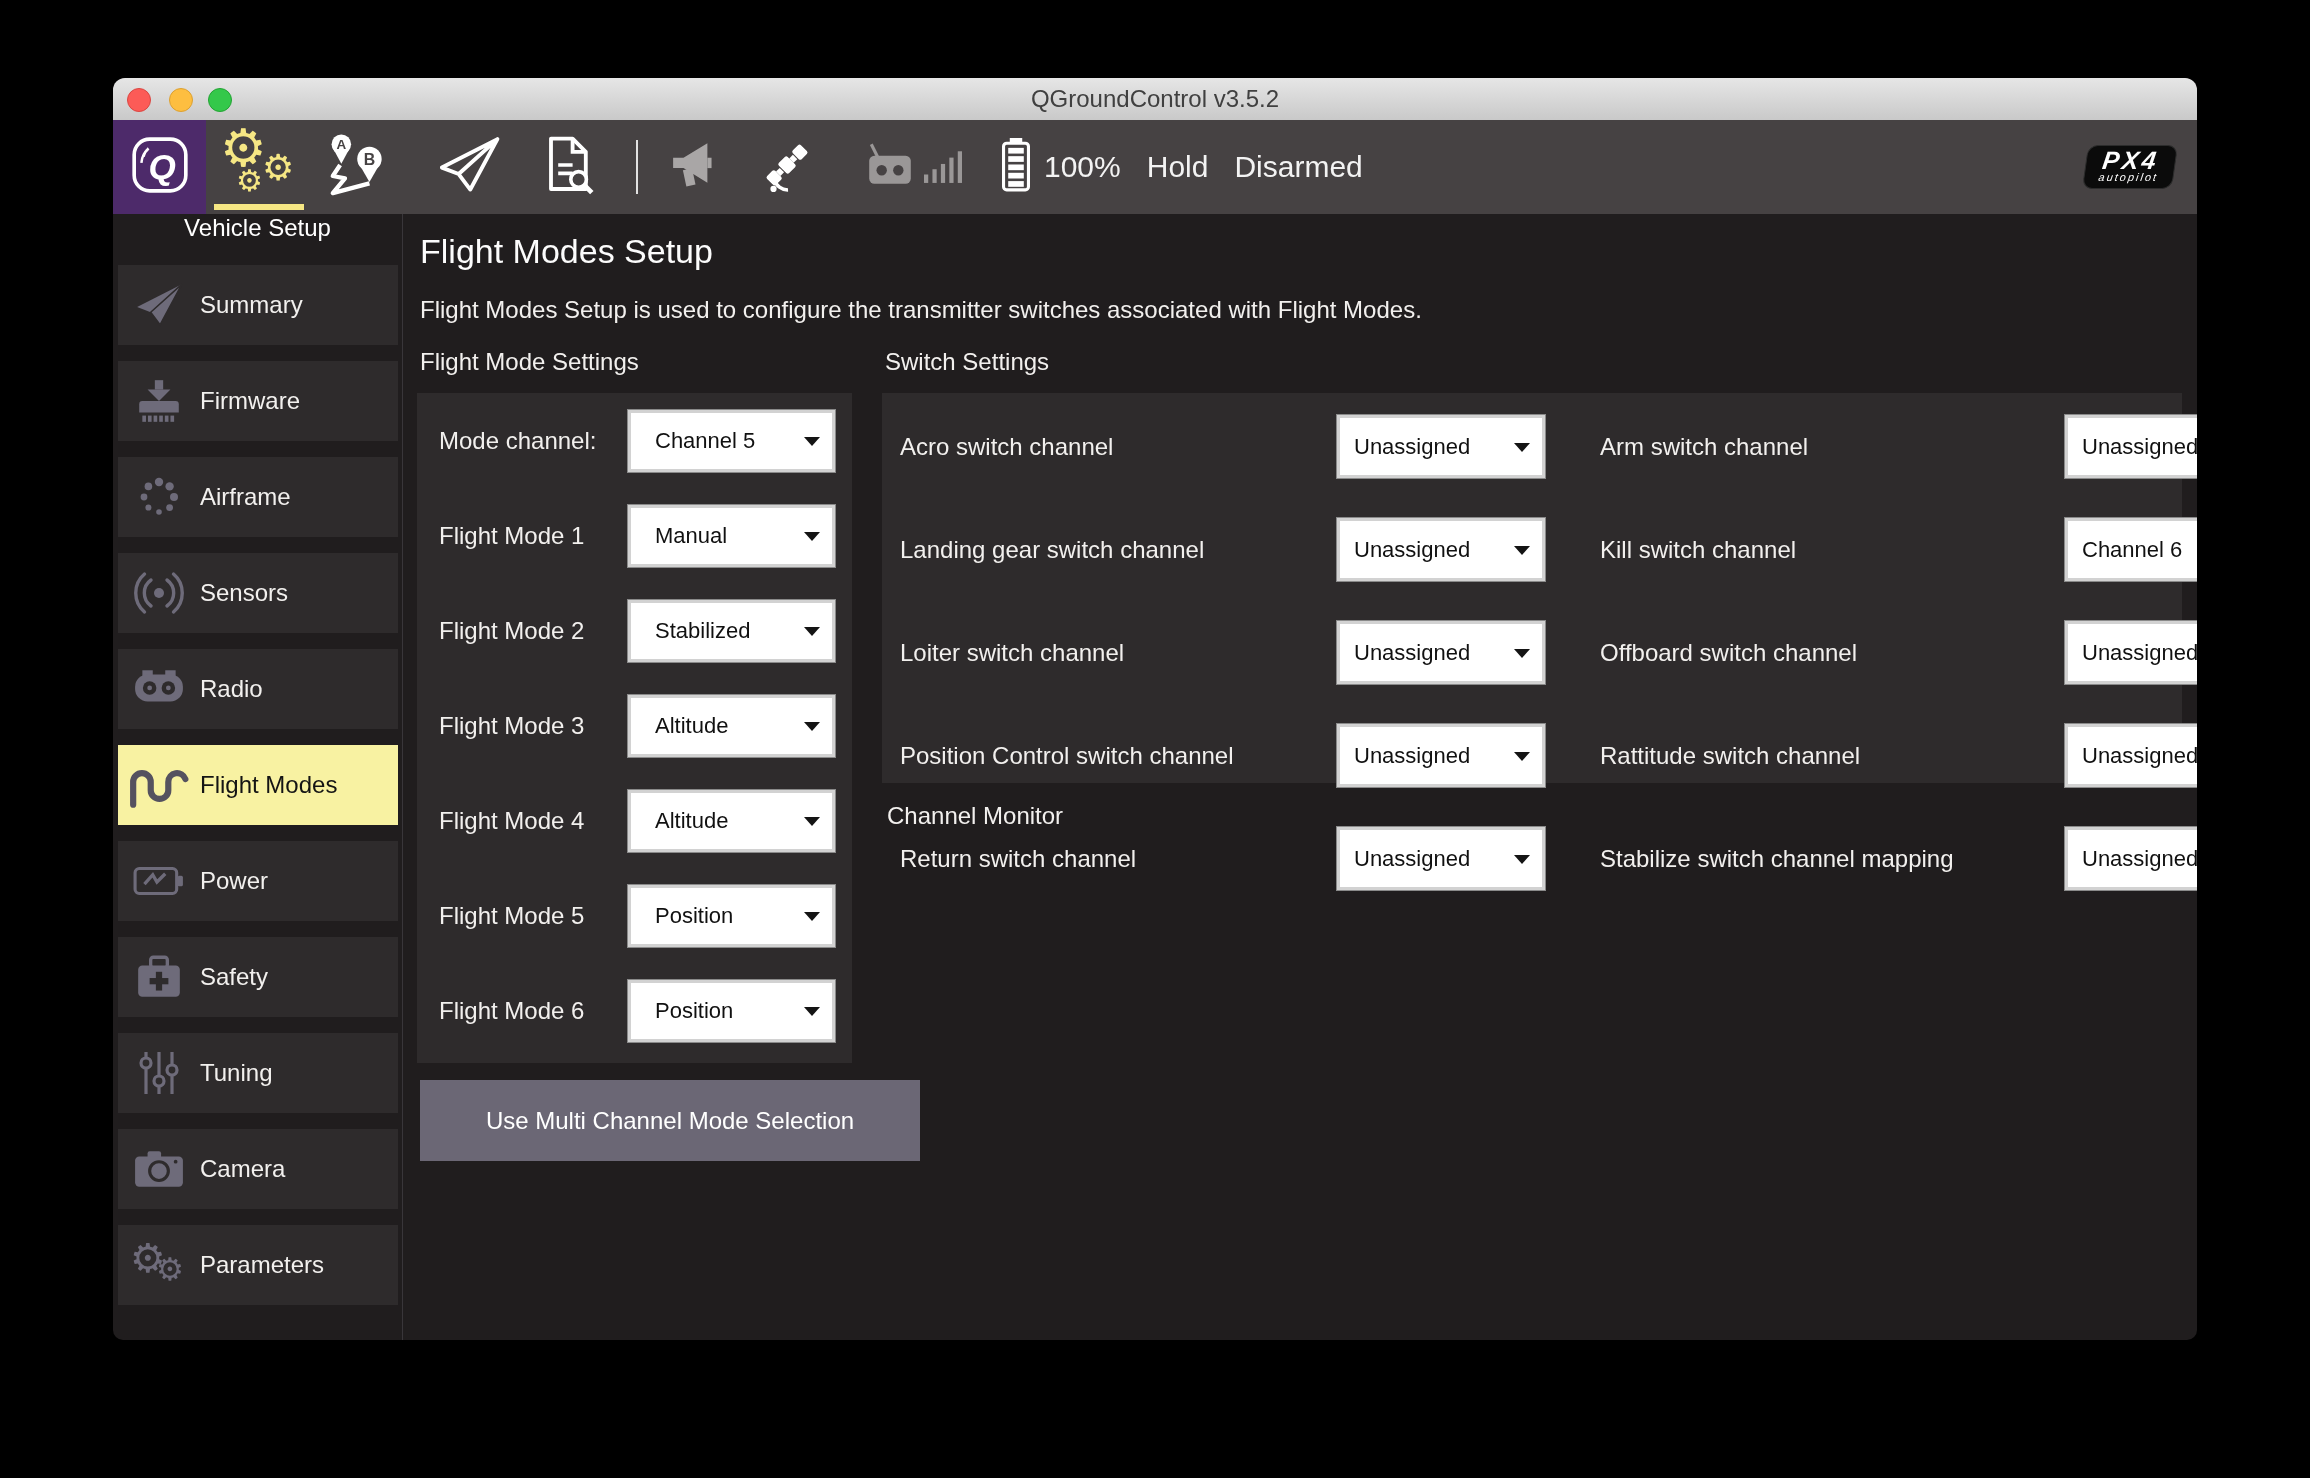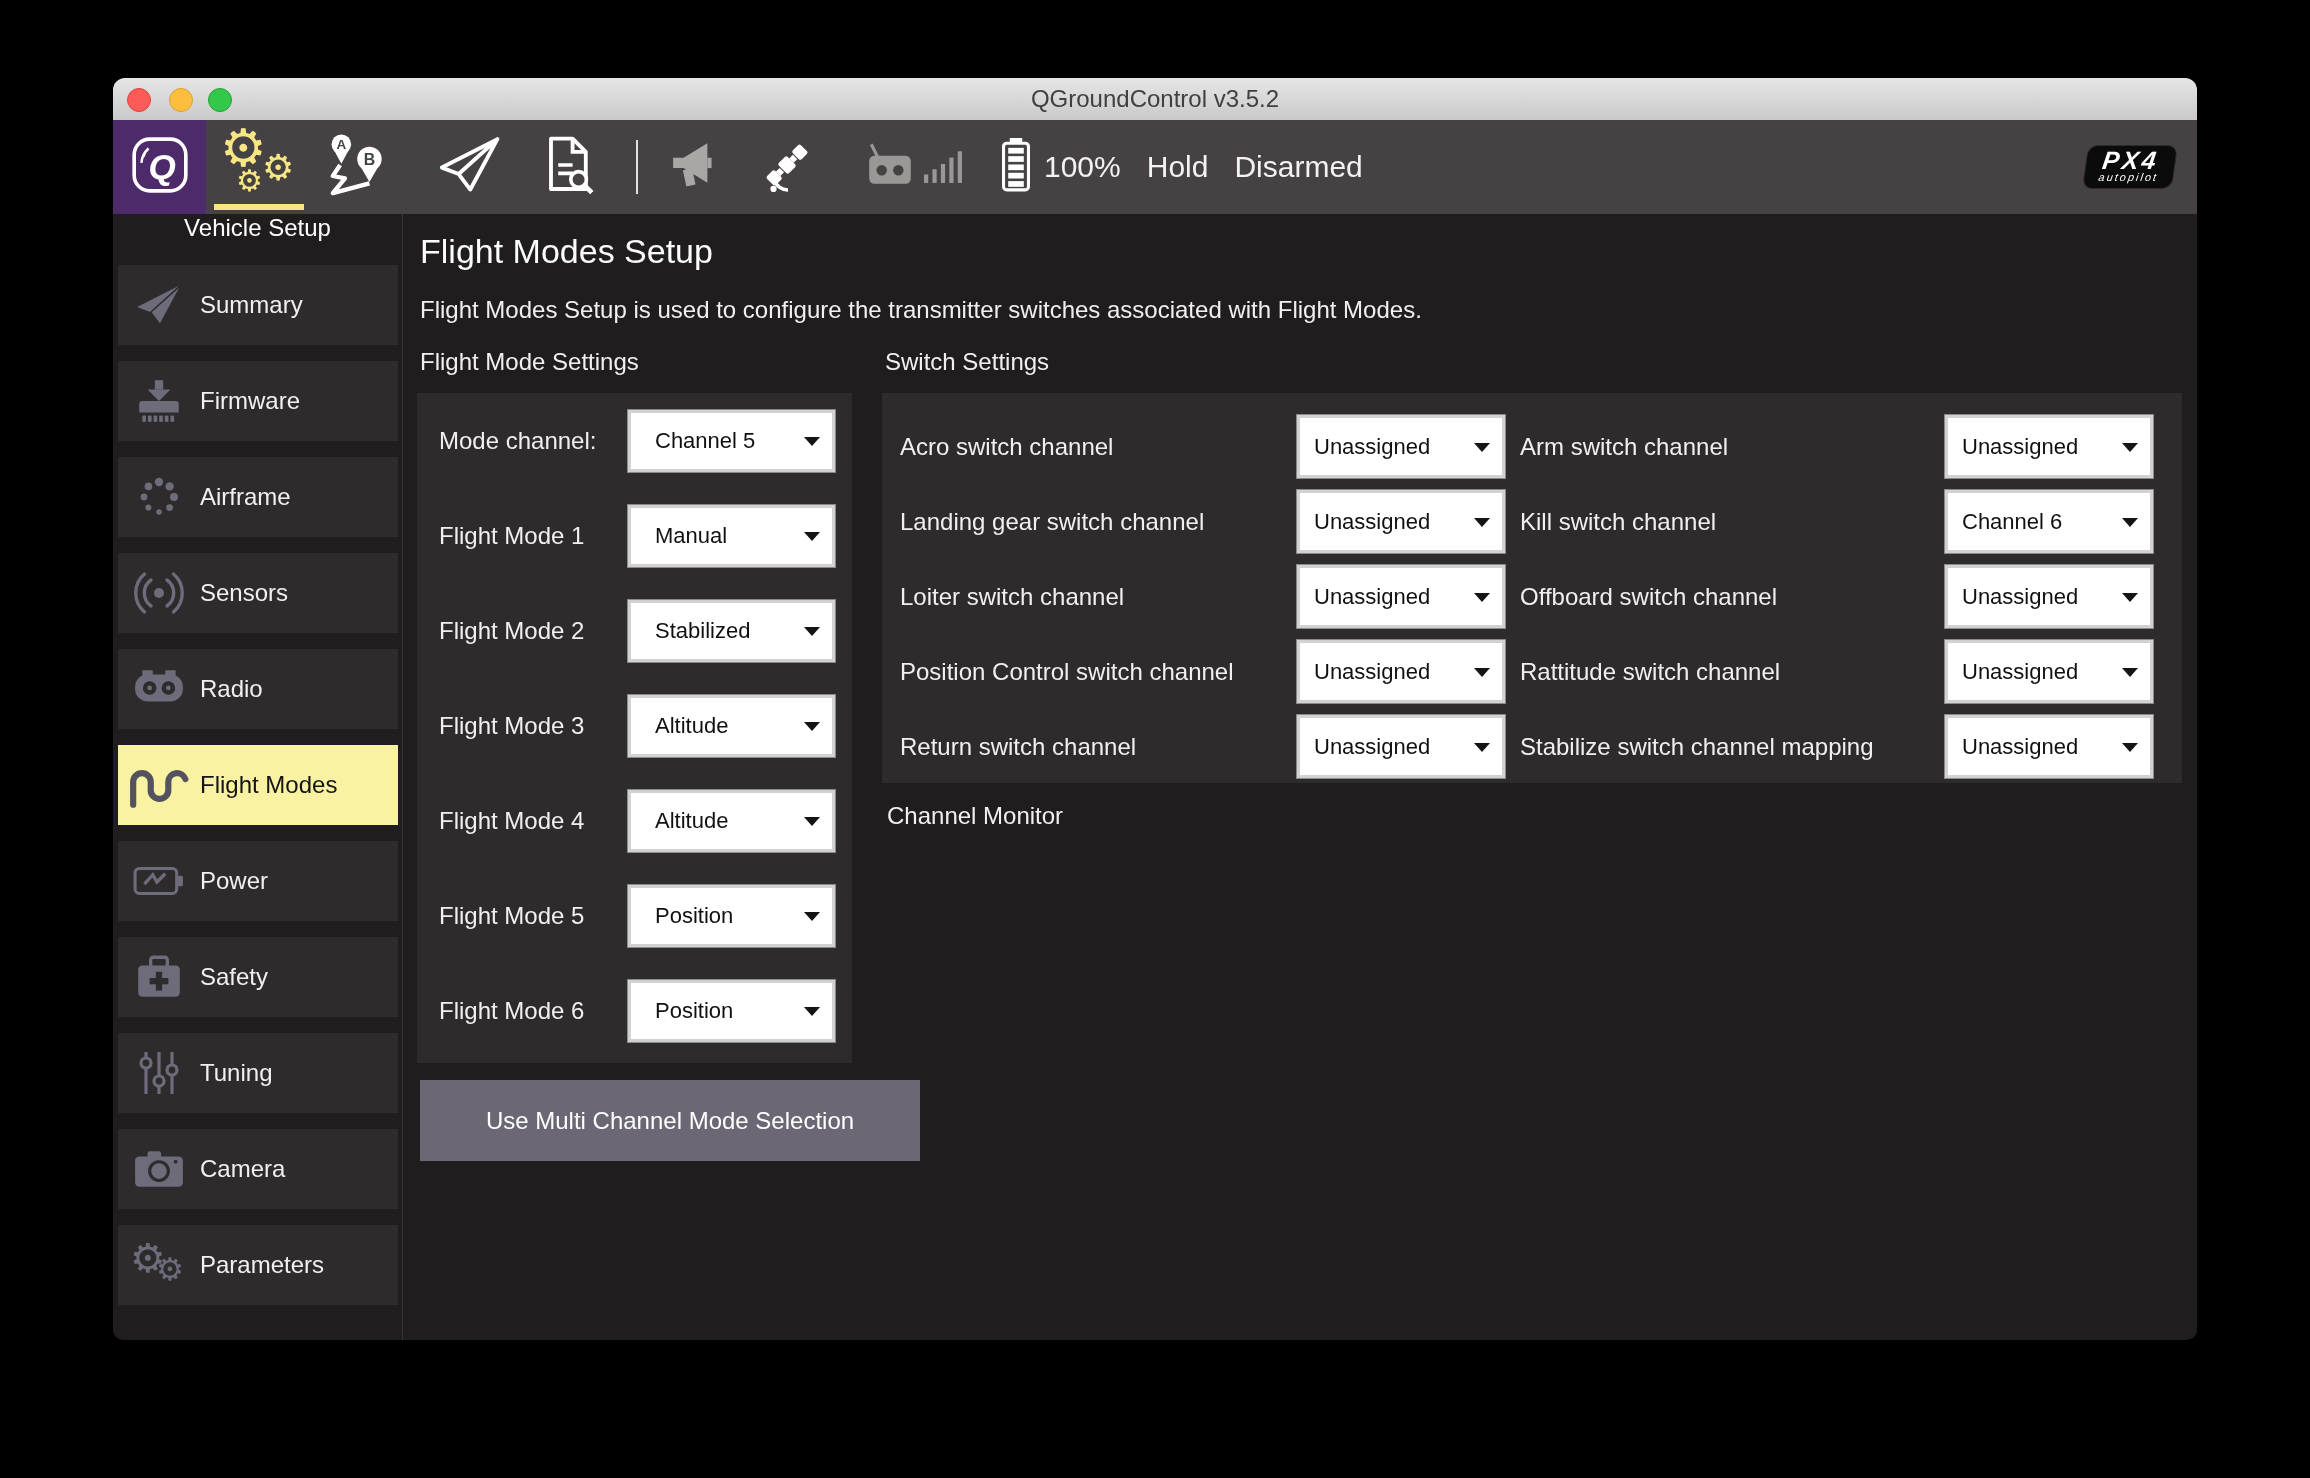--- a/index.html
+++ b/index.html
@@ -69,21 +69,21 @@
   .sw-dd{width:208px;height:63px;padding-left:14px;}
   .dd-caret{position:absolute;right:12px;top:50%;margin-top:-4px;width:0;height:0;
             border-left:8px solid transparent;border-right:8px solid transparent;
             border-top:9px solid #141414;}
   .multi-btn{position:absolute;left:16px;top:866px;width:500px;height:81px;background:#6b6775;
              color:#fff;font-size:24px;display:flex;align-items:center;justify-content:center;
              cursor:pointer;}
   .sw-panel{position:absolute;left:478px;top:179px;width:1300px;height:390px;background:#2e2b2c;
             box-sizing:border-box;padding:22px 0 0 18px;display:grid;
             grid-template-columns:397px 208px 440px 206px;grid-auto-rows:63px;row-gap:12px;
-            align-content:start;}
+            align-content:start;gap:40px;}
   .sw-label{font-size:24px;display:flex;align-items:center;white-space:nowrap;}
   .sw-label.col2{padding-left:15px;box-sizing:border-box;}
   .channel-monitor{position:absolute;left:483px;top:588px;font-size:24px;}
 </style>
 </head>
 <body>
 
 <div class="window">
 
   <div class="titlebar">

